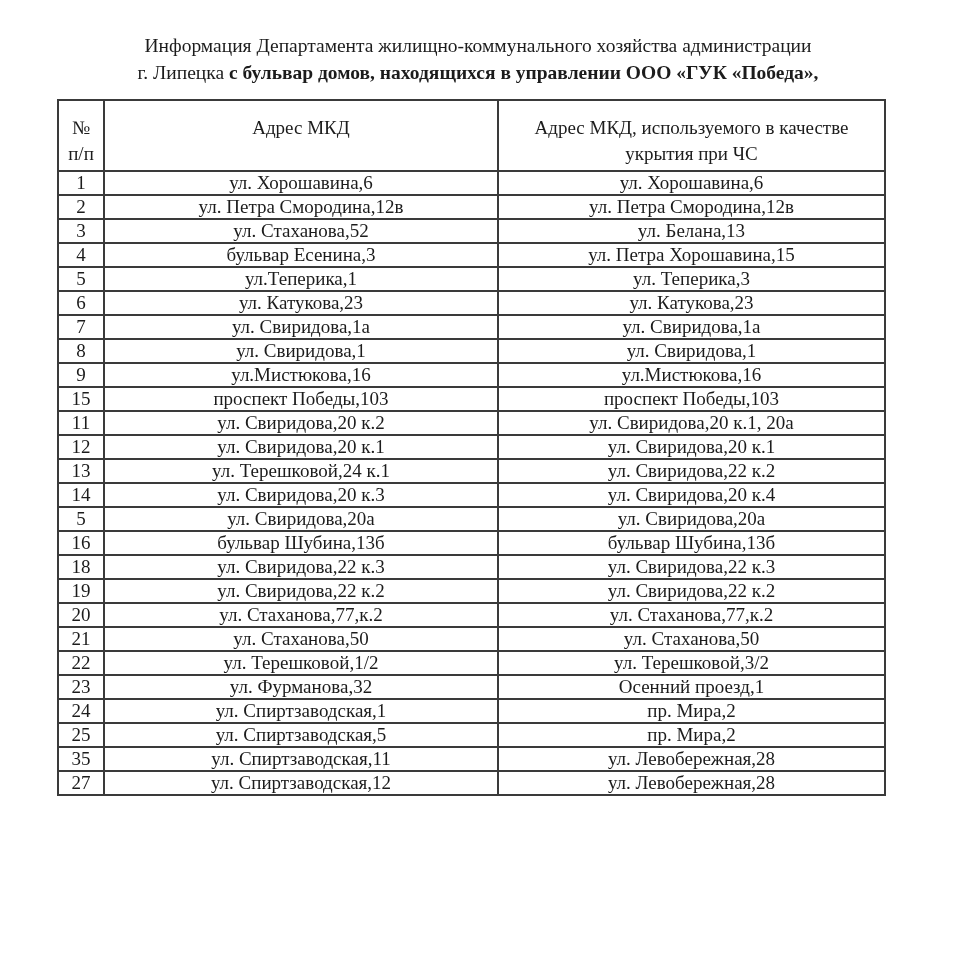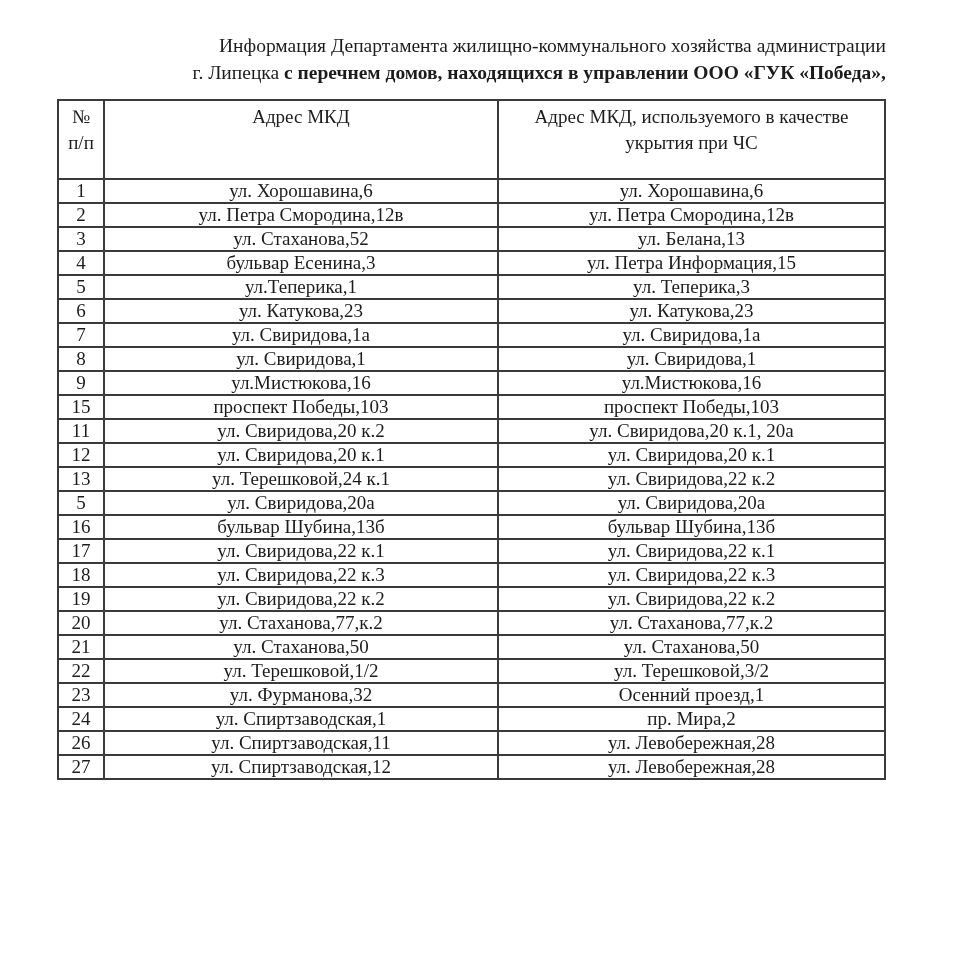--- a/index.html
+++ b/index.html
@@ -14,21 +14,21 @@
     color: #1c1c1c;
     overflow: hidden;
   }
   .page {
     width: 956px;
     height: 956px;
     box-sizing: border-box;
     padding-top: 32px;
   }
   .doc-title {
-    text-align: right;
+    text-align: center;
     font-size: 19.5px;
     line-height: 27px;
     padding: 0 70px;
   }
   .doc-title .bold {
     font-weight: bold;
   }
   table.shelters {
     border-collapse: collapse;
     table-layout: fixed;
@@ -39,22 +39,22 @@
   table.shelters td {
     border: 2px solid #3a3a3a;
     text-align: center;
     font-size: 19px;
     overflow: hidden;
     box-sizing: border-box;
   }
   table.shelters th {
     font-weight: normal;
     vertical-align: top;
-    height: 79px;
-    padding: 3px 4px 0 4px;
+    height: 71px;
+    padding: 14px 4px 0 4px;
     line-height: 26px;
   }
   table.shelters col.c1 { width: 46px; }
   table.shelters col.c2 { width: 394px; }
   table.shelters col.c3 { width: 387px; }
   table.shelters td {
     height: 23.6px;
     padding: 0 4px;
     vertical-align: middle;
     line-height: 22px;
@@ -64,21 +64,21 @@
 </head>
 <body>
 
 <div class="page">
 
   <div class="doc-title">
     <div>
       <span>Информация Департамента жилищно-коммунального хозяйства администрации</span>
     </div>
     <div>
-      <span>г. Липецка </span><span class="bold">с перечнем домов, находящихся в управлении ООО «ГУК «Победа»,</span>
+      <span>г. Липецка </span><span class="bold">с бульвар домов, находящихся в управлении ООО «ГУК «Победа»,</span>
     </div>
   </div>
 
   <table class="shelters">
     <colgroup>
       <col class="c1">
         <col class="c2">
         <col class="c3">
     </colgroup>
     <thead>
@@ -100,21 +100,21 @@
           <td>ул. Петра Смородина,12в</td>
         </tr>
         <tr>
           <td>3</td>
           <td>ул. Стаханова,52</td>
           <td>ул. Белана,13</td>
         </tr>
         <tr>
           <td>4</td>
           <td>бульвар Есенина,3</td>
-          <td>ул. Петра Информация,15</td>
+          <td>ул. Петра Хорошавина,15</td>
         </tr>
         <tr>
           <td>5</td>
           <td>ул.Теперика,1</td>
           <td>ул. Теперика,3</td>
         </tr>
         <tr>
           <td>6</td>
           <td>ул. Катукова,23</td>
           <td>ул. Катукова,23</td>
@@ -148,35 +148,35 @@
           <td>12</td>
           <td>ул. Свиридова,20 к.1</td>
           <td>ул. Свиридова,20 к.1</td>
         </tr>
         <tr>
           <td>13</td>
           <td>ул. Терешковой,24 к.1</td>
           <td>ул. Свиридова,22 к.2</td>
         </tr>
         <tr>
+          <td>14</td>
+          <td>ул. Свиридова,20 к.3</td>
+          <td>ул. Свиридова,20 к.4</td>
+        </tr>
+        <tr>
           <td>5</td>
           <td>ул. Свиридова,20а</td>
           <td>ул. Свиридова,20а</td>
         </tr>
         <tr>
           <td>16</td>
           <td>бульвар Шубина,13б</td>
           <td>бульвар Шубина,13б</td>
         </tr>
         <tr>
-          <td>17</td>
-          <td>ул. Свиридова,22 к.1</td>
-          <td>ул. Свиридова,22 к.1</td>
-        </tr>
-        <tr>
           <td>18</td>
           <td>ул. Свиридова,22 к.3</td>
           <td>ул. Свиридова,22 к.3</td>
         </tr>
         <tr>
           <td>19</td>
           <td>ул. Свиридова,22 к.2</td>
           <td>ул. Свиридова,22 к.2</td>
         </tr>
         <tr>
@@ -198,21 +198,26 @@
           <td>23</td>
           <td>ул. Фурманова,32</td>
           <td>Осенний проезд,1</td>
         </tr>
         <tr>
           <td>24</td>
           <td>ул. Спиртзаводская,1</td>
           <td>пр. Мира,2</td>
         </tr>
         <tr>
-          <td>26</td>
+          <td>25</td>
+          <td>ул. Спиртзаводская,5</td>
+          <td>пр. Мира,2</td>
+        </tr>
+        <tr>
+          <td>35</td>
           <td>ул. Спиртзаводская,11</td>
           <td>ул. Левобережная,28</td>
         </tr>
         <tr>
           <td>27</td>
           <td>ул. Спиртзаводская,12</td>
           <td>ул. Левобережная,28</td>
         </tr>
       </tbody>
   </table>

